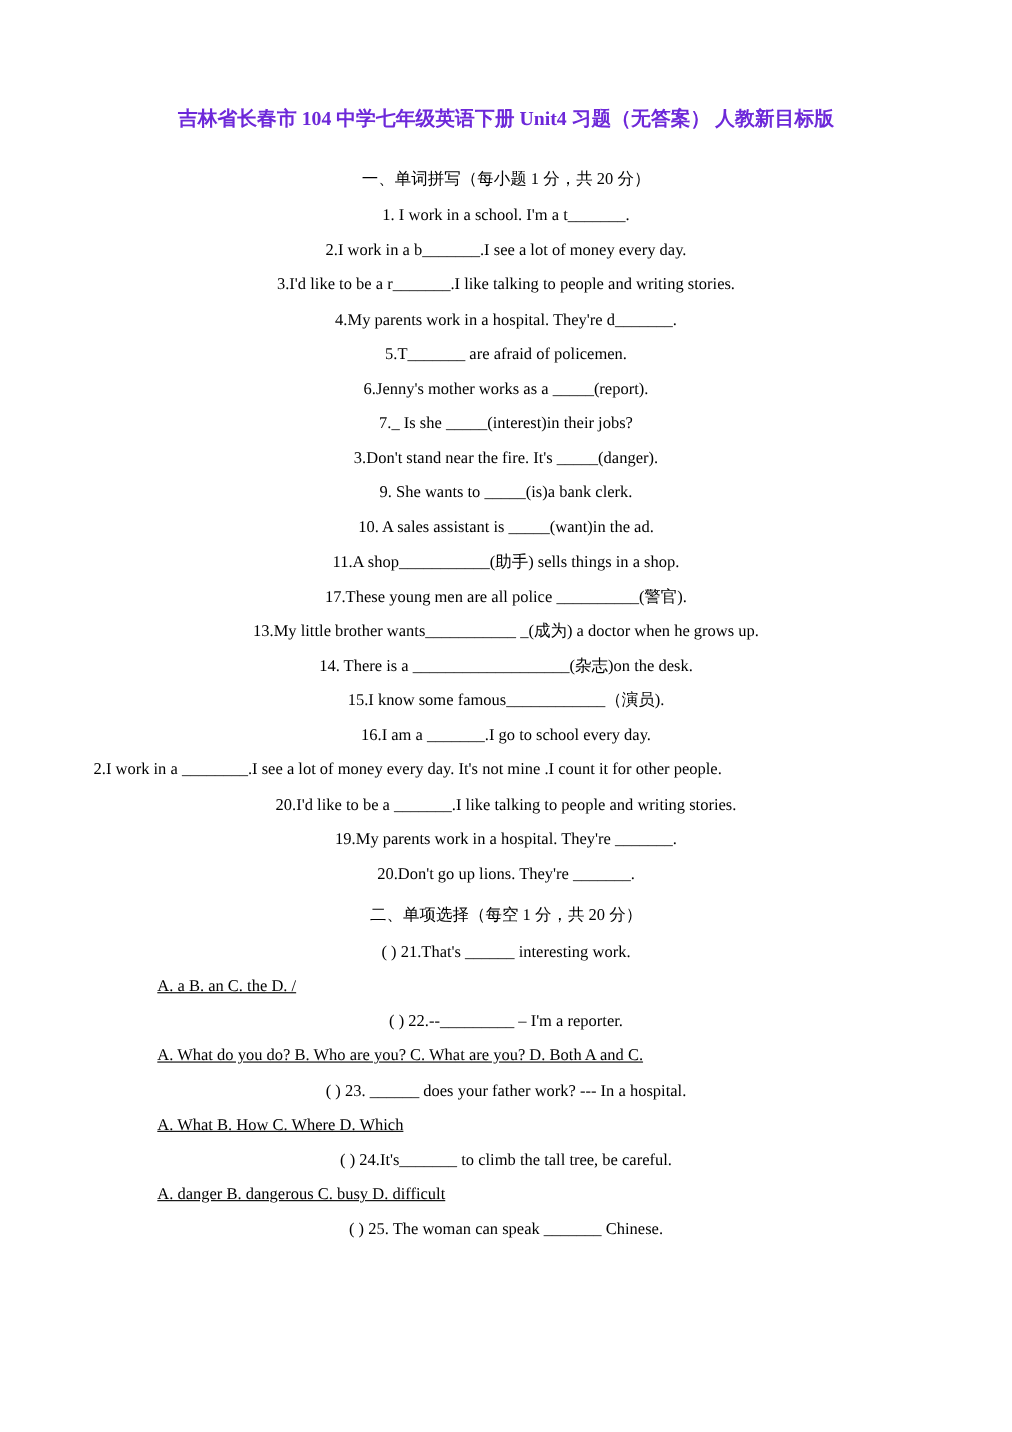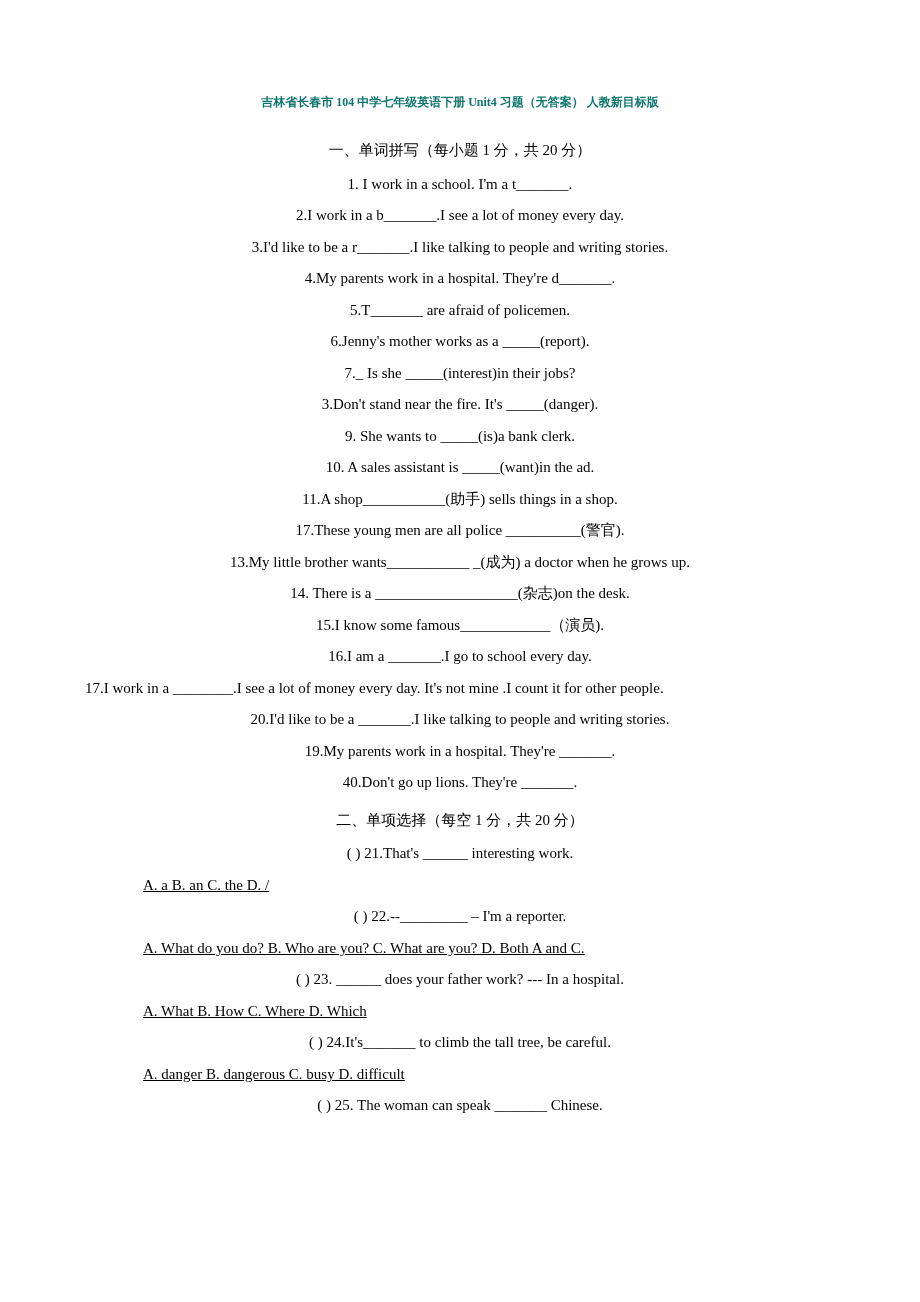--- a/index.html
+++ b/index.html
@@ -7,22 +7,22 @@
       width: 920px;
       min-height: 1302px;
       background: #fff;
       padding: 90px 85px 60px 85px;
       font-family: "SimSun", "宋体", serif;
       font-size: 15px;
       line-height: 2.1;
       color: #000;
     }
     .title {
-      color: #0f766e;
-      font-size: 12px;
+      color: #6d28d9;
+      font-size: 18px;
       font-weight: bold;
       text-align: center;
       margin-bottom: 20px;
       font-family: "SimSun", "宋体", serif;
     }
     .section-header {
       margin-top: 6px;
       margin-bottom: 2px;
       text-align: center;
     }
@@ -54,24 +54,24 @@
 <div class="question">7._ Is she _____(interest)in their jobs?</div>
 <div class="question">3.Don't stand near the fire. It's _____(danger).</div>
 <div class="question">9. She wants to _____(is)a bank clerk.</div>
 <div class="question">10. A sales assistant is _____(want)in the ad.</div>
 <div class="question">11.A shop___________(助手) sells things in a shop.</div>
 <div class="question">17.These young men are all police __________(警官).</div>
 <div class="question">13.My little brother wants___________ _(成为) a doctor when he grows up.</div>
 <div class="question">14. There is a ___________________(杂志)on the desk.</div>
 <div class="question">15.I know some famous____________（演员).</div>
 <div class="question">16.I am a _______.I go to school every day.</div>
-<div class="question question-justify">17.I work in a ________.I see a lot of money every day. It's not mine .I count it for other people.</div>
+<div class="question question-justify">2.I work in a ________.I see a lot of money every day. It's not mine .I count it for other people.</div>
 <div class="question">20.I'd like to be a _______.I like talking to people and writing stories.</div>
 <div class="question">19.My parents work in a hospital. They're _______.</div>
-<div class="question">40.Don't go up lions. They're _______.</div>
+<div class="question">20.Don't go up lions. They're _______.</div>
 
 <div class="section-header">二、单项选择（每空 1 分，共 20 分）</div>
 
 <div class="question">(   ) 21.That's ______ interesting work.</div>
 <div class="options">A. a     B. an     C. the     D. /</div>
 <div class="question">(   ) 22.--_________  – I'm a reporter.</div>
 <div class="options">A. What do you do?  B. Who are you?  C. What are you?  D. Both A and C.</div>
 <div class="question">(   ) 23. ______ does your father work?  --- In a hospital.</div>
 <div class="options">A. What    B. How    C. Where    D. Which</div>
 <div class="question">(   ) 24.It's_______ to climb the tall tree, be careful.</div>

